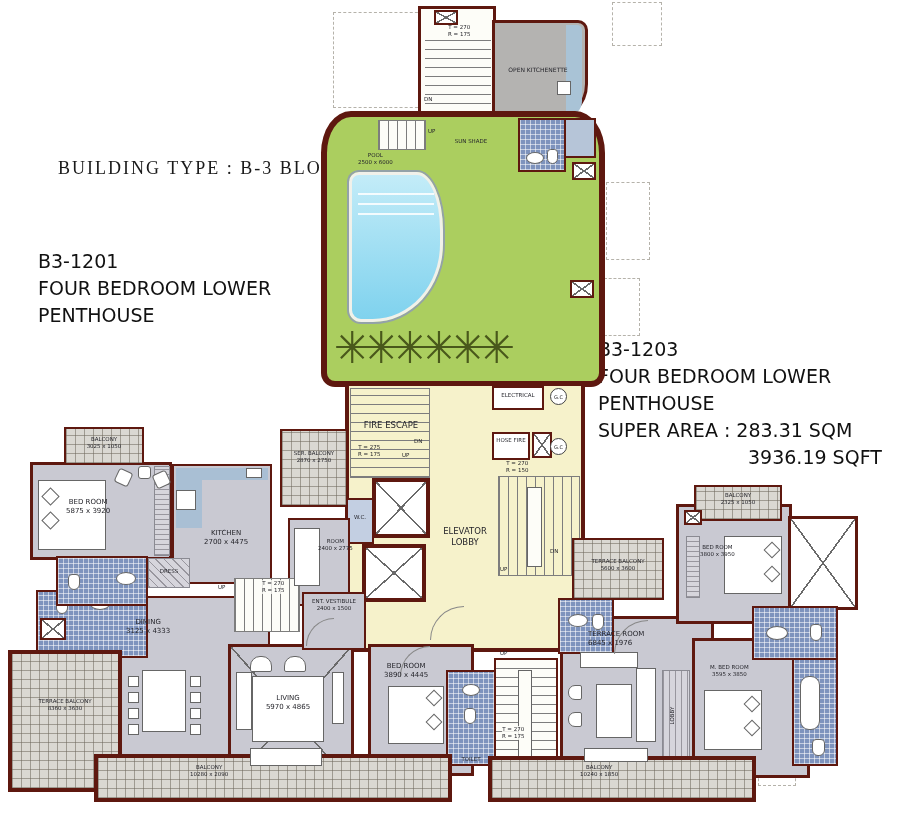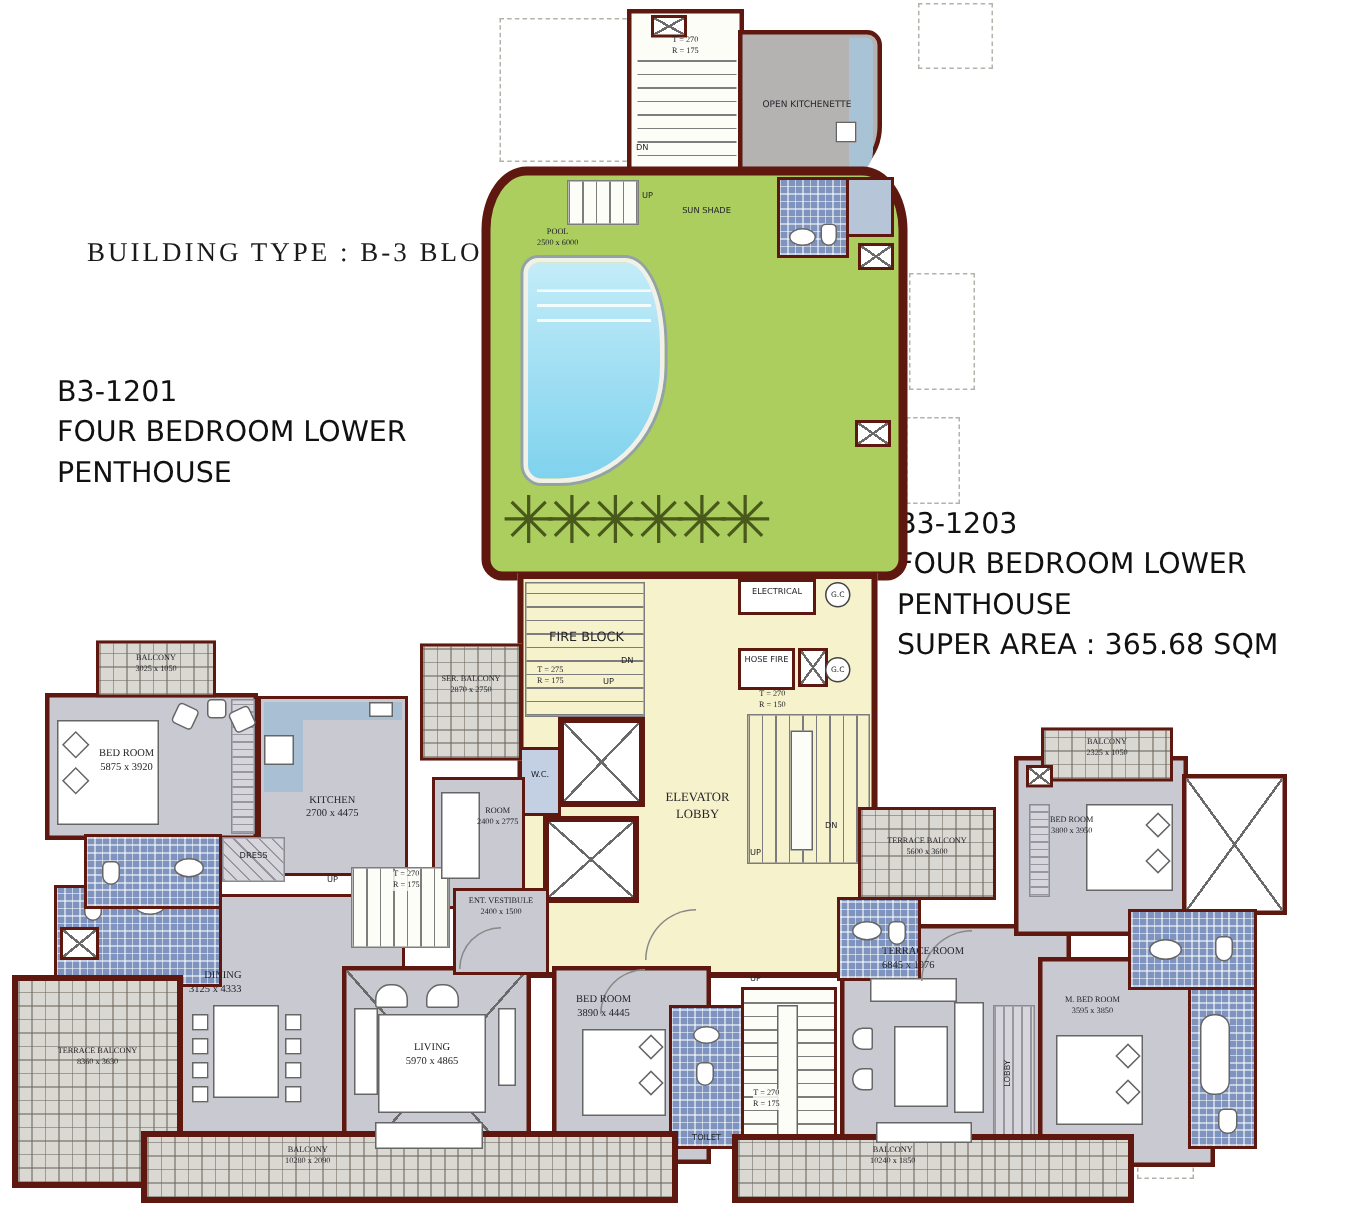--- a/index.html
+++ b/index.html
@@ -25,21 +25,21 @@
   .stair{position:absolute;box-sizing:border-box;background-color:#fdfdf8;border:1px solid var(--line);}
   .on-yellow{background-color:transparent;}
   .treads-h{background-image:repeating-linear-gradient(90deg,var(--line) 0 1px,transparent 1px 9px);}
   .treads-v{background-image:repeating-linear-gradient(0deg,var(--line) 0 1px,transparent 1px 9px);}
   .x{position:absolute;box-sizing:border-box;}
   .x::before{content:"";position:absolute;inset:0;
     background:linear-gradient(to top right,transparent calc(50% - .8px),#6a6a6a calc(50% - .8px) calc(50% + .8px),transparent calc(50% + .8px)),
                linear-gradient(to bottom right,transparent calc(50% - .8px),#6a6a6a calc(50% - .8px) calc(50% + .8px),transparent calc(50% + .8px));}
   .xbox{background:#fff;border:2px solid var(--wall);}
   .lbl{position:absolute;font-size:7px;line-height:1.3;text-align:center;color:#25252b;white-space:nowrap;z-index:6;}
-  .lbl span{display:block;font-family:Liberation Serif, serif;}
+  .lbl span{display:block;}
   .lbl.big{font-size:8.5px;}
   .lbl.tiny{font-size:5.5px;}
   .lbl.s6{font-size:6px;}
   .furn{position:absolute;box-sizing:border-box;background:#fff;border:1px solid #666;z-index:4;}
   .pillow{transform:rotate(45deg);}
   .circ{position:absolute;box-sizing:border-box;border-radius:50%;background:#fff;border:1.5px solid #444;
         display:flex;align-items:center;justify-content:center;font-size:5px;z-index:6;}
   .dash{position:absolute;border:1px dashed #b5b2aa;box-sizing:border-box;}
   .arc{position:absolute;box-sizing:border-box;border-left:1px solid #888;border-top:1px solid #888;border-radius:100% 0 0 0;z-index:5;}
   .title{position:absolute;left:58px;top:158px;font-family:"Liberation Serif",serif;}
@@ -63,21 +63,22 @@
   <div class="unit" style="left:38px;top:248px;">
     <div>B3-1201</div>
     <div>FOUR BEDROOM LOWER</div>
     <div>PENTHOUSE</div>
   </div>
 
   <div class="unit" style="left:598px;top:336px;">
     <div>B3-1203</div>
     <div>FOUR BEDROOM LOWER</div>
     <div>PENTHOUSE</div>
-    <div>SUPER AREA : 365.68 SQM</div>
+    <div>SUPER AREA : 283.31 SQM</div>
+    <div class="sqft">3936.19 SQFT</div>
   </div>
 
   <div class="dash" style="left:333px;top:12px;width:90px;height:96px;"></div>
   <div class="dash" style="left:612px;top:2px;width:50px;height:44px;"></div>
   <div class="dash" style="left:606px;top:182px;width:44px;height:78px;"></div>
   <div class="dash" style="left:604px;top:278px;width:36px;height:58px;"></div>
   <div class="dash" style="left:758px;top:750px;width:38px;height:36px;"></div>
   <div class="dash" style="left:700px;top:738px;width:52px;height:28px;"></div>
 
   <div class="room" style="left:418px;top:6px;width:78px;height:112px;background:#fdfdf8;border-width:3px;">
@@ -123,21 +124,21 @@
     <div class="furn" style="left:6px;bottom:6px;width:18px;height:12px;border-radius:50%;"></div>
     <div class="furn" style="right:6px;bottom:6px;width:11px;height:15px;border-radius:4px 4px 6px 6px;"></div>
   </div>
   <div class="abs" style="left:564px;top:118px;width:32px;height:40px;background:#b6c5d8;border:2px solid var(--wall);z-index:3;"></div>
   <div class="x xbox" style="left:572px;top:162px;width:24px;height:18px;z-index:3;"></div>
   <div class="x xbox" style="left:570px;top:280px;width:24px;height:18px;z-index:3;"></div>
 
   <div class="room yellowbg" style="left:345px;top:382px;width:240px;height:270px;border-width:4px;z-index:1;"></div>
 
   <div class="stair on-yellow treads-v" style="left:350px;top:388px;width:80px;height:90px;z-index:2;"></div>
-  <div class="lbl big" style="left:350px;top:420px;width:82px;z-index:6;">FIRE BLOCK</div>
+  <div class="lbl big" style="left:350px;top:420px;width:82px;z-index:6;">FIRE ESCAPE</div>
   <div class="lbl tiny" style="left:358px;top:444px;z-index:6;">
     <span>T = 275</span>
     <span>R = 175</span>
   </div>
   <div class="lbl tiny" style="left:414px;top:438px;z-index:6;">DN</div>
   <div class="lbl tiny" style="left:402px;top:452px;z-index:6;">UP</div>
 
   <div class="room" style="left:492px;top:386px;width:52px;height:24px;background:#fff;z-index:2;"></div>
   <div class="lbl tiny" style="left:493px;top:392px;width:50px;z-index:6;">ELECTRICAL</div>
   <div class="circ" style="left:550px;top:388px;width:17px;height:17px;">G.C</div>
@@ -218,21 +219,21 @@
     <div class="furn" style="right:10px;top:14px;width:20px;height:13px;border-radius:50%;"></div>
     <div class="furn" style="left:10px;top:16px;width:12px;height:16px;border-radius:4px 4px 6px 6px;"></div>
   </div>
   <div class="room bath" style="left:36px;top:590px;width:112px;height:68px;z-index:1;">
     <div class="furn" style="left:18px;top:6px;width:12px;height:16px;border-radius:4px 4px 6px 6px;"></div>
     <div class="furn" style="left:52px;top:6px;width:20px;height:12px;border-radius:50%;"></div>
   </div>
   <div class="x xbox" style="left:40px;top:618px;width:26px;height:22px;z-index:3;"></div>
 
   <div class="room gray" style="left:112px;top:596px;width:158px;height:168px;z-index:0;"></div>
-  <div class="lbl" style="left:126px;top:646px;text-align:right;z-index:6;">
+  <div class="lbl" style="left:126px;top:618px;text-align:center;z-index:6;">
     <span>DINING</span>
     <span>3125 x 4333</span>
   </div>
   <div class="furn" style="left:142px;top:670px;width:44px;height:62px;z-index:4;"></div>
   <div class="furn" style="left:128px;top:676px;width:11px;height:11px;z-index:4;"></div>
   <div class="furn" style="left:128px;top:692px;width:11px;height:11px;z-index:4;"></div>
   <div class="furn" style="left:128px;top:708px;width:11px;height:11px;z-index:4;"></div>
   <div class="furn" style="left:128px;top:724px;width:11px;height:11px;z-index:4;"></div>
   <div class="furn" style="left:190px;top:676px;width:11px;height:11px;z-index:4;"></div>
   <div class="furn" style="left:190px;top:692px;width:11px;height:11px;z-index:4;"></div>

